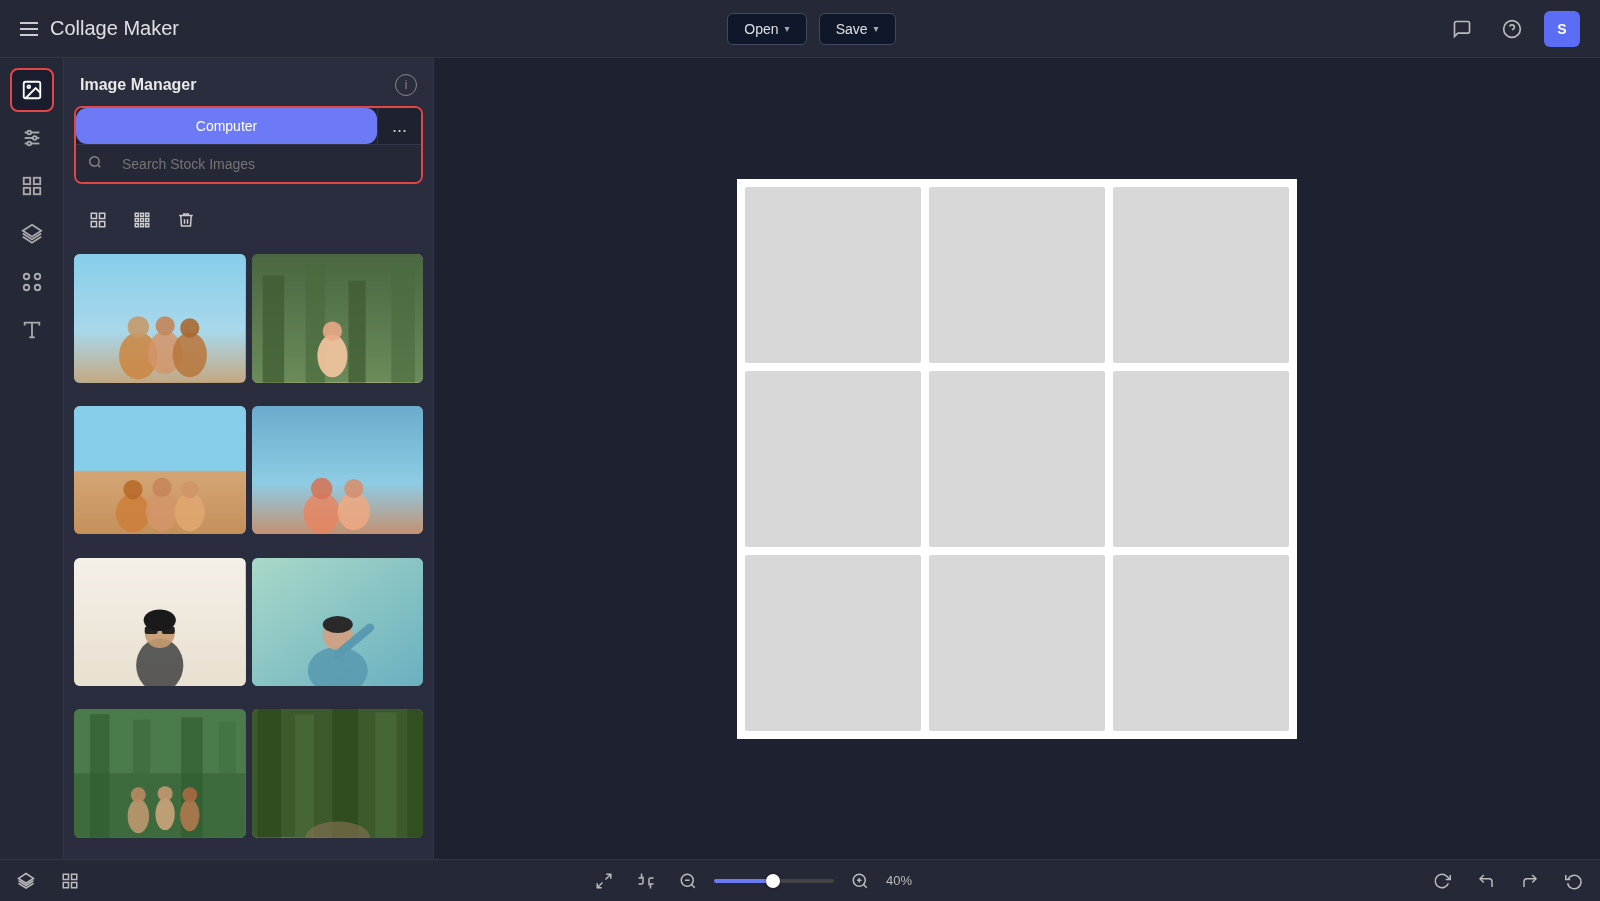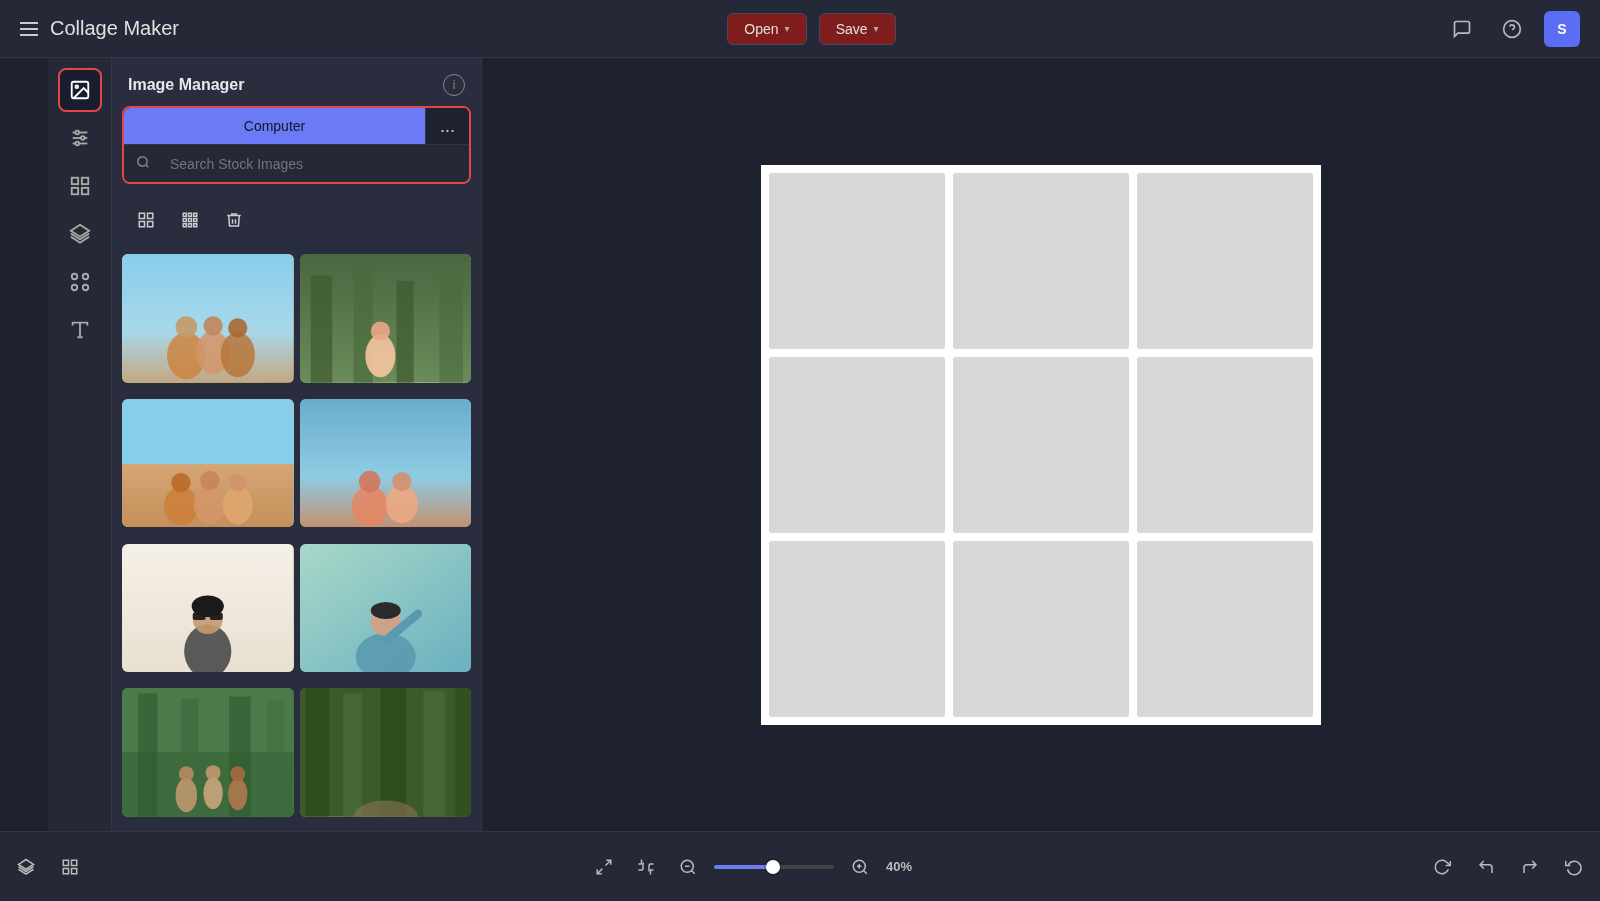--- a/index.html
+++ b/index.html
@@ -50,21 +50,21 @@
     .header-center {
       display: flex;
       align-items: center;
       gap: 12px;
     }
     .header-btn {
       display: flex;
       align-items: center;
       gap: 6px;
       padding: 7px 16px;
-      background: #7f1d1d;
+      background: #0f172a;
       border: 1px solid #444860;
       border-radius: 6px;
       color: #e0e0e0;
       font-size: 14px;
       cursor: pointer;
     }
     .header-btn .chevron {
       font-size: 10px;
       color: #aaa;
     }
@@ -96,21 +96,20 @@
       font-weight: 600;
       cursor: pointer;
       color: #fff;
     }
 
     
     .main {
       display: flex;
       flex: 1;
       overflow: hidden;
-      margin-left: 48px;
     }
 
     
     .icon-rail {
       width: 64px;
       background: #252836;
       display: flex;
       flex-direction: column;
       align-items: center;
       padding: 10px 0;
@@ -185,21 +184,22 @@
       flex: 1;
       padding: 10px;
       text-align: center;
       font-size: 14px;
       font-weight: 500;
       cursor: pointer;
       color: #ccc;
     }
     .source-tab.active {
       background: #6c7af5;
-      color: #0f172a;
+      color: #ffffff;
+      border-radius: 11px;
     }
     .source-tab-more {
       width: 44px;
       display: flex;
       align-items: center;
       justify-content: center;
       background: #1e2130;
       cursor: pointer;
       color: #ccc;
       font-size: 18px;
@@ -307,29 +307,28 @@
       padding: 8px;
     }
 
     .collage-cell {
       background: #d8d8d8;
       border-radius: 2px;
     }
 
     
     .bottom-toolbar {
-      height: 70px;
+      height: 42px;
       background: #252836;
       border-top: 1px solid #333648;
       display: flex;
       align-items: center;
       justify-content: space-between;
       padding: 0 10px;
       flex-shrink: 0;
-      font-weight: bold;
     }
     .bottom-left {
       display: flex;
       align-items: center;
       gap: 12px;
     }
     .bottom-center {
       display: flex;
       align-items: center;
       gap: 10px;

